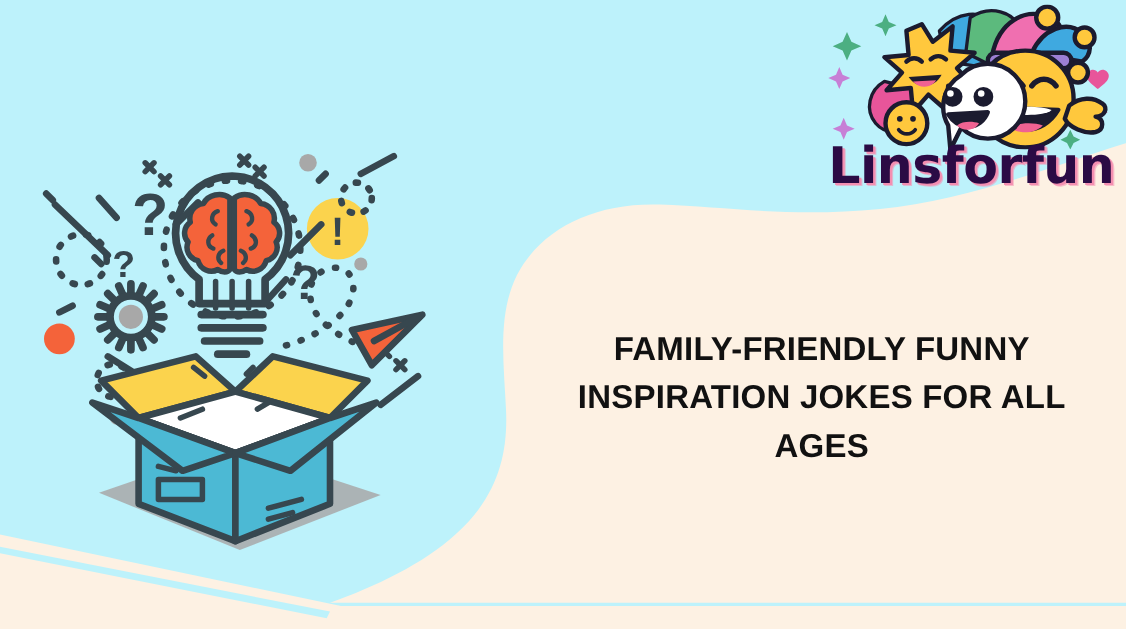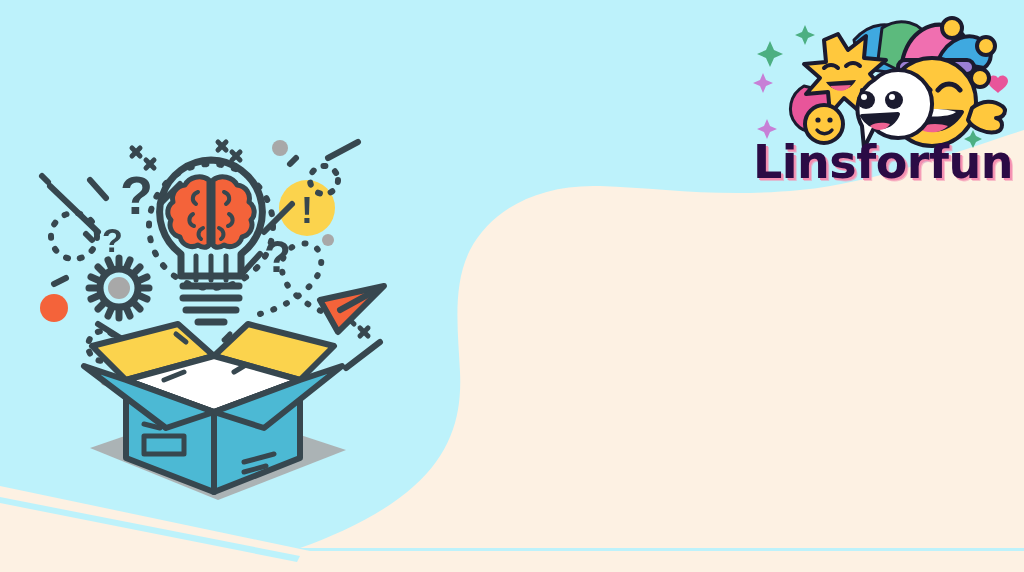--- a/index.html
+++ b/index.html
@@ -33,21 +33,21 @@
     left: 28px;
     top: 128px;
     width: 366px;
     height: 372px;
   }
 
   
   .logo-block {
     position: absolute;
     left: 742px;
-    top: 16px;
+    top: 4px;
     width: 282px;
     height: 186px;
   }
   .logo-mark {
     position: absolute;
     left: 0;
     top: 0;
     width: 282px;
     height: 132px;
   }
@@ -342,14 +342,17 @@
         <circle cx="152" cy="84" r="9" fill="#1b1b2f"></circle>
         <circle cx="150" cy="81" r="3" fill="#ffffff"></circle>
         <path d="M120,100 c10,16 30,14 36,-2 Z" fill="#1b1b2f" stroke="#1b1b2f" stroke-width="4" stroke-linejoin="round"></path>
         <path d="M128,110 c6,6 16,5 20,-2 c-6,-2 -15,-2 -20,2 Z" fill="#f06292"></path>
       </g>
     </svg>
 
     <div class="logo-wordmark">Linsforfun</div>
   </div>
 
+  <div class="title-wrap">
+    <h1 class="title">FAMILY-FRIENDLY FUNNY INSPIRATION JOKES FOR ALL AGES</h1>
+  </div>
 
 </div>
 
 </body></html>

